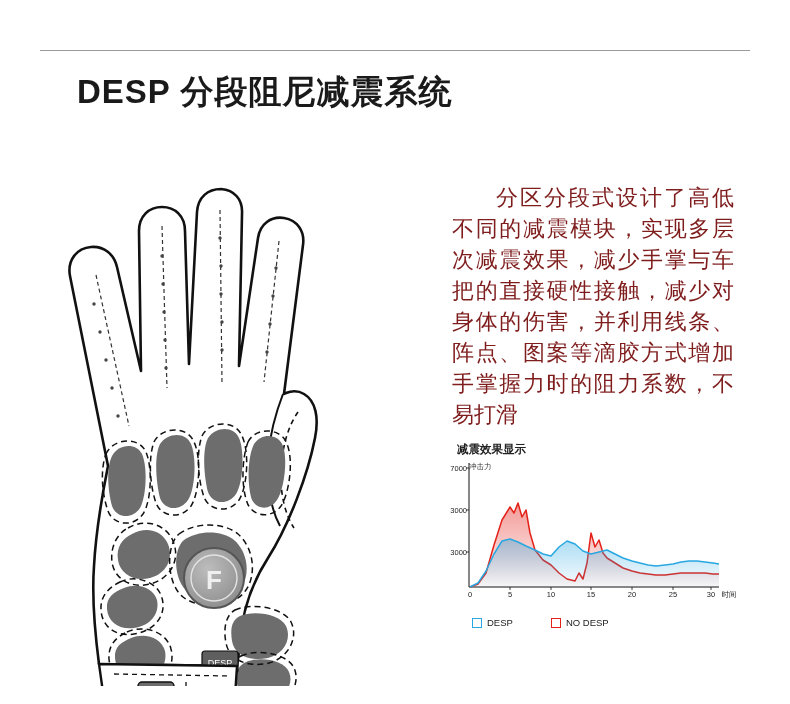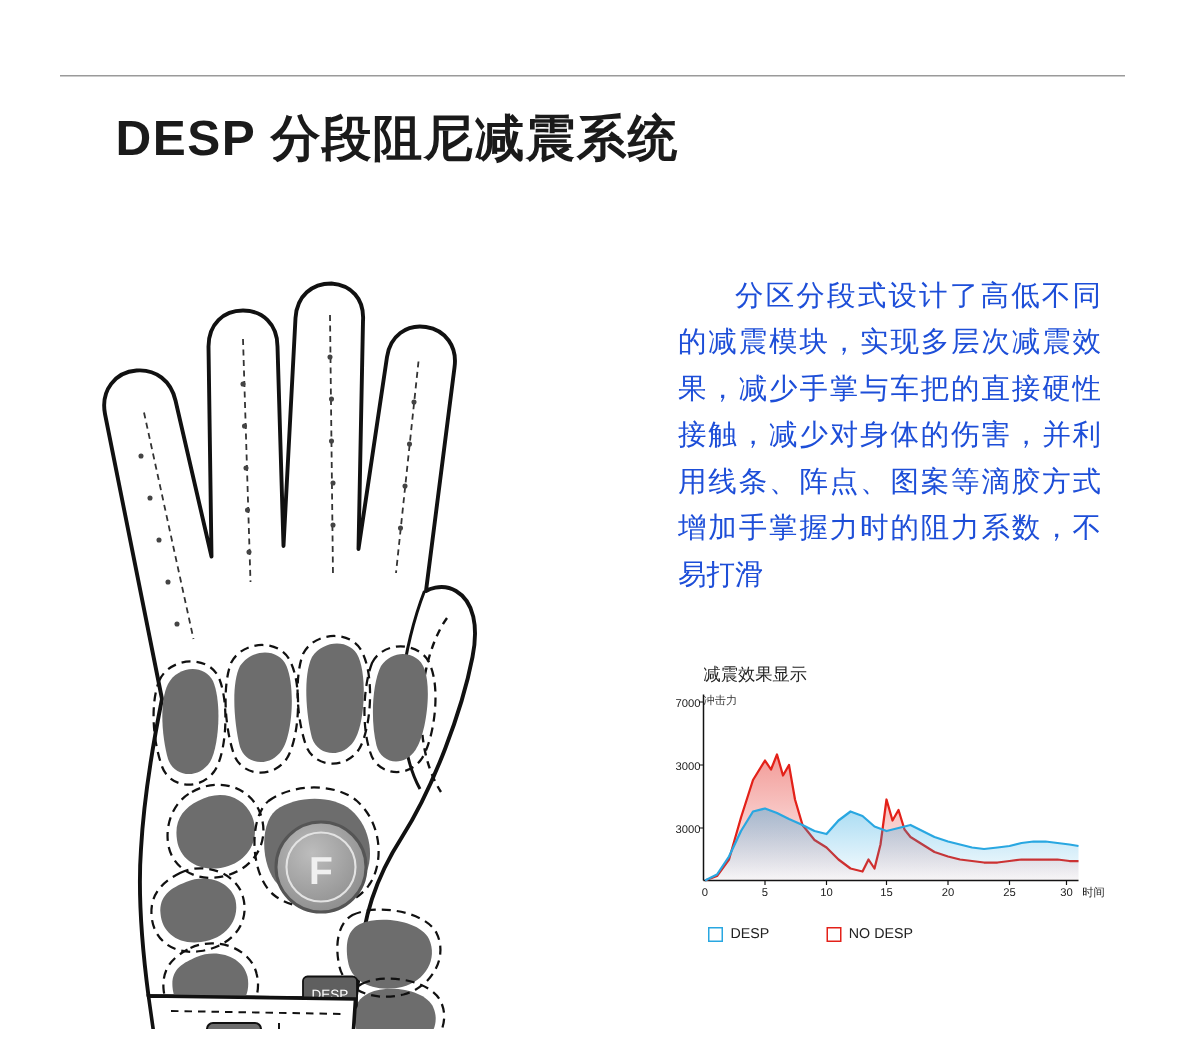--- a/index.html
+++ b/index.html
@@ -16,39 +16,39 @@
   }
   .page-title{
     position:absolute;left:44px;top:70px;
     font-size:33px;font-weight:bold;color:#1a1a1a;
     letter-spacing:1px;
     white-space:nowrap;
     margin-left:33px;
   }
   .desc{
     position:absolute;left:452px;top:182px;width:282px;
-    font-size:19px;line-height:31px;color:#1d4ed8;
+    font-size:22px;line-height:31px;color:#7f1d1d;
     text-align:justify;
     text-indent:2em;
   }
 
   
   .glove-wrap{
     position:absolute;left:36px;top:126px;width:400px;height:560px;
   }
   .glove-wrap svg{display:block;}
 
   
   .chart-panel{
     position:absolute;left:447px;top:437px;width:298px;height:212px;
     background:#ffffff;
   }
   .chart-title{
-    position:absolute;left:22px;top:5px;
-    font-size:11.5px;color:#222;
+    position:absolute;left:10px;top:5px;
+    font-size:11.5px;color:#222;font-weight:bold;
   }
   .chart-ylabel{
     position:absolute;left:22px;top:25px;
     font-size:7.5px;color:#333;white-space:nowrap;
   }
   .chart-svg{position:absolute;left:0;top:18px;}
   .legend{
     position:absolute;left:25px;top:180px;
     display:flex;gap:38px;align-items:center;
     font-size:9.5px;color:#222;

